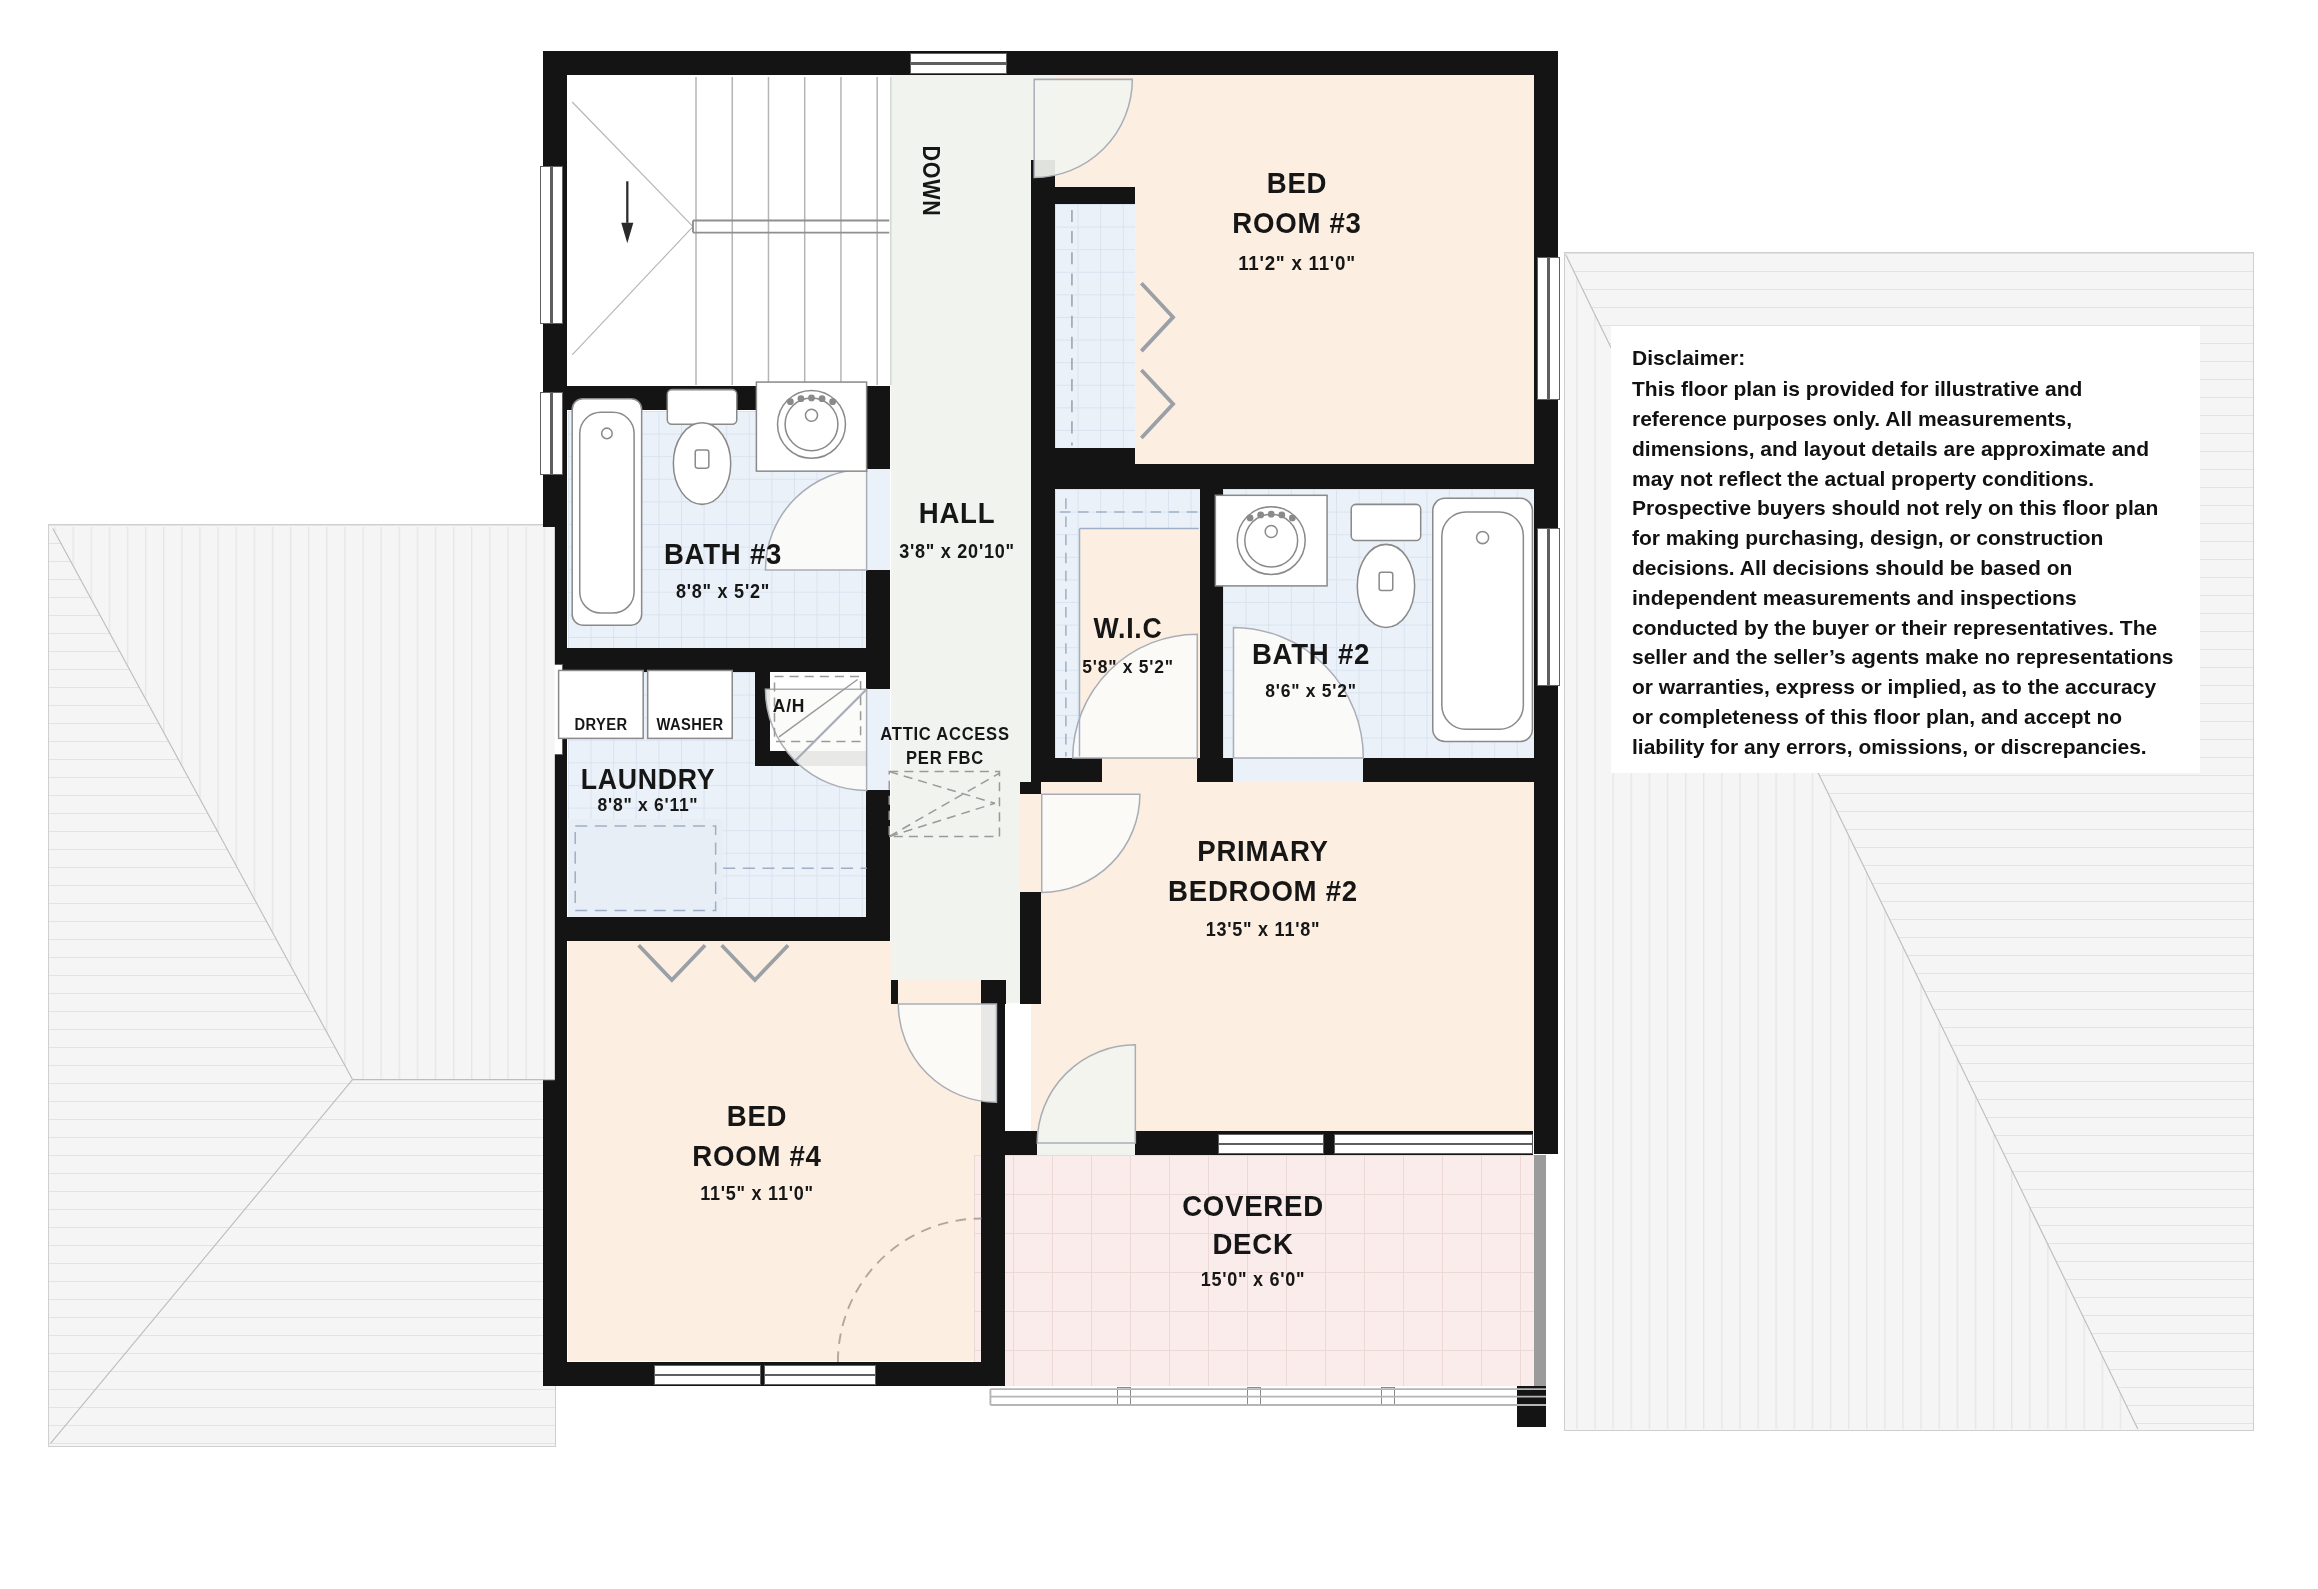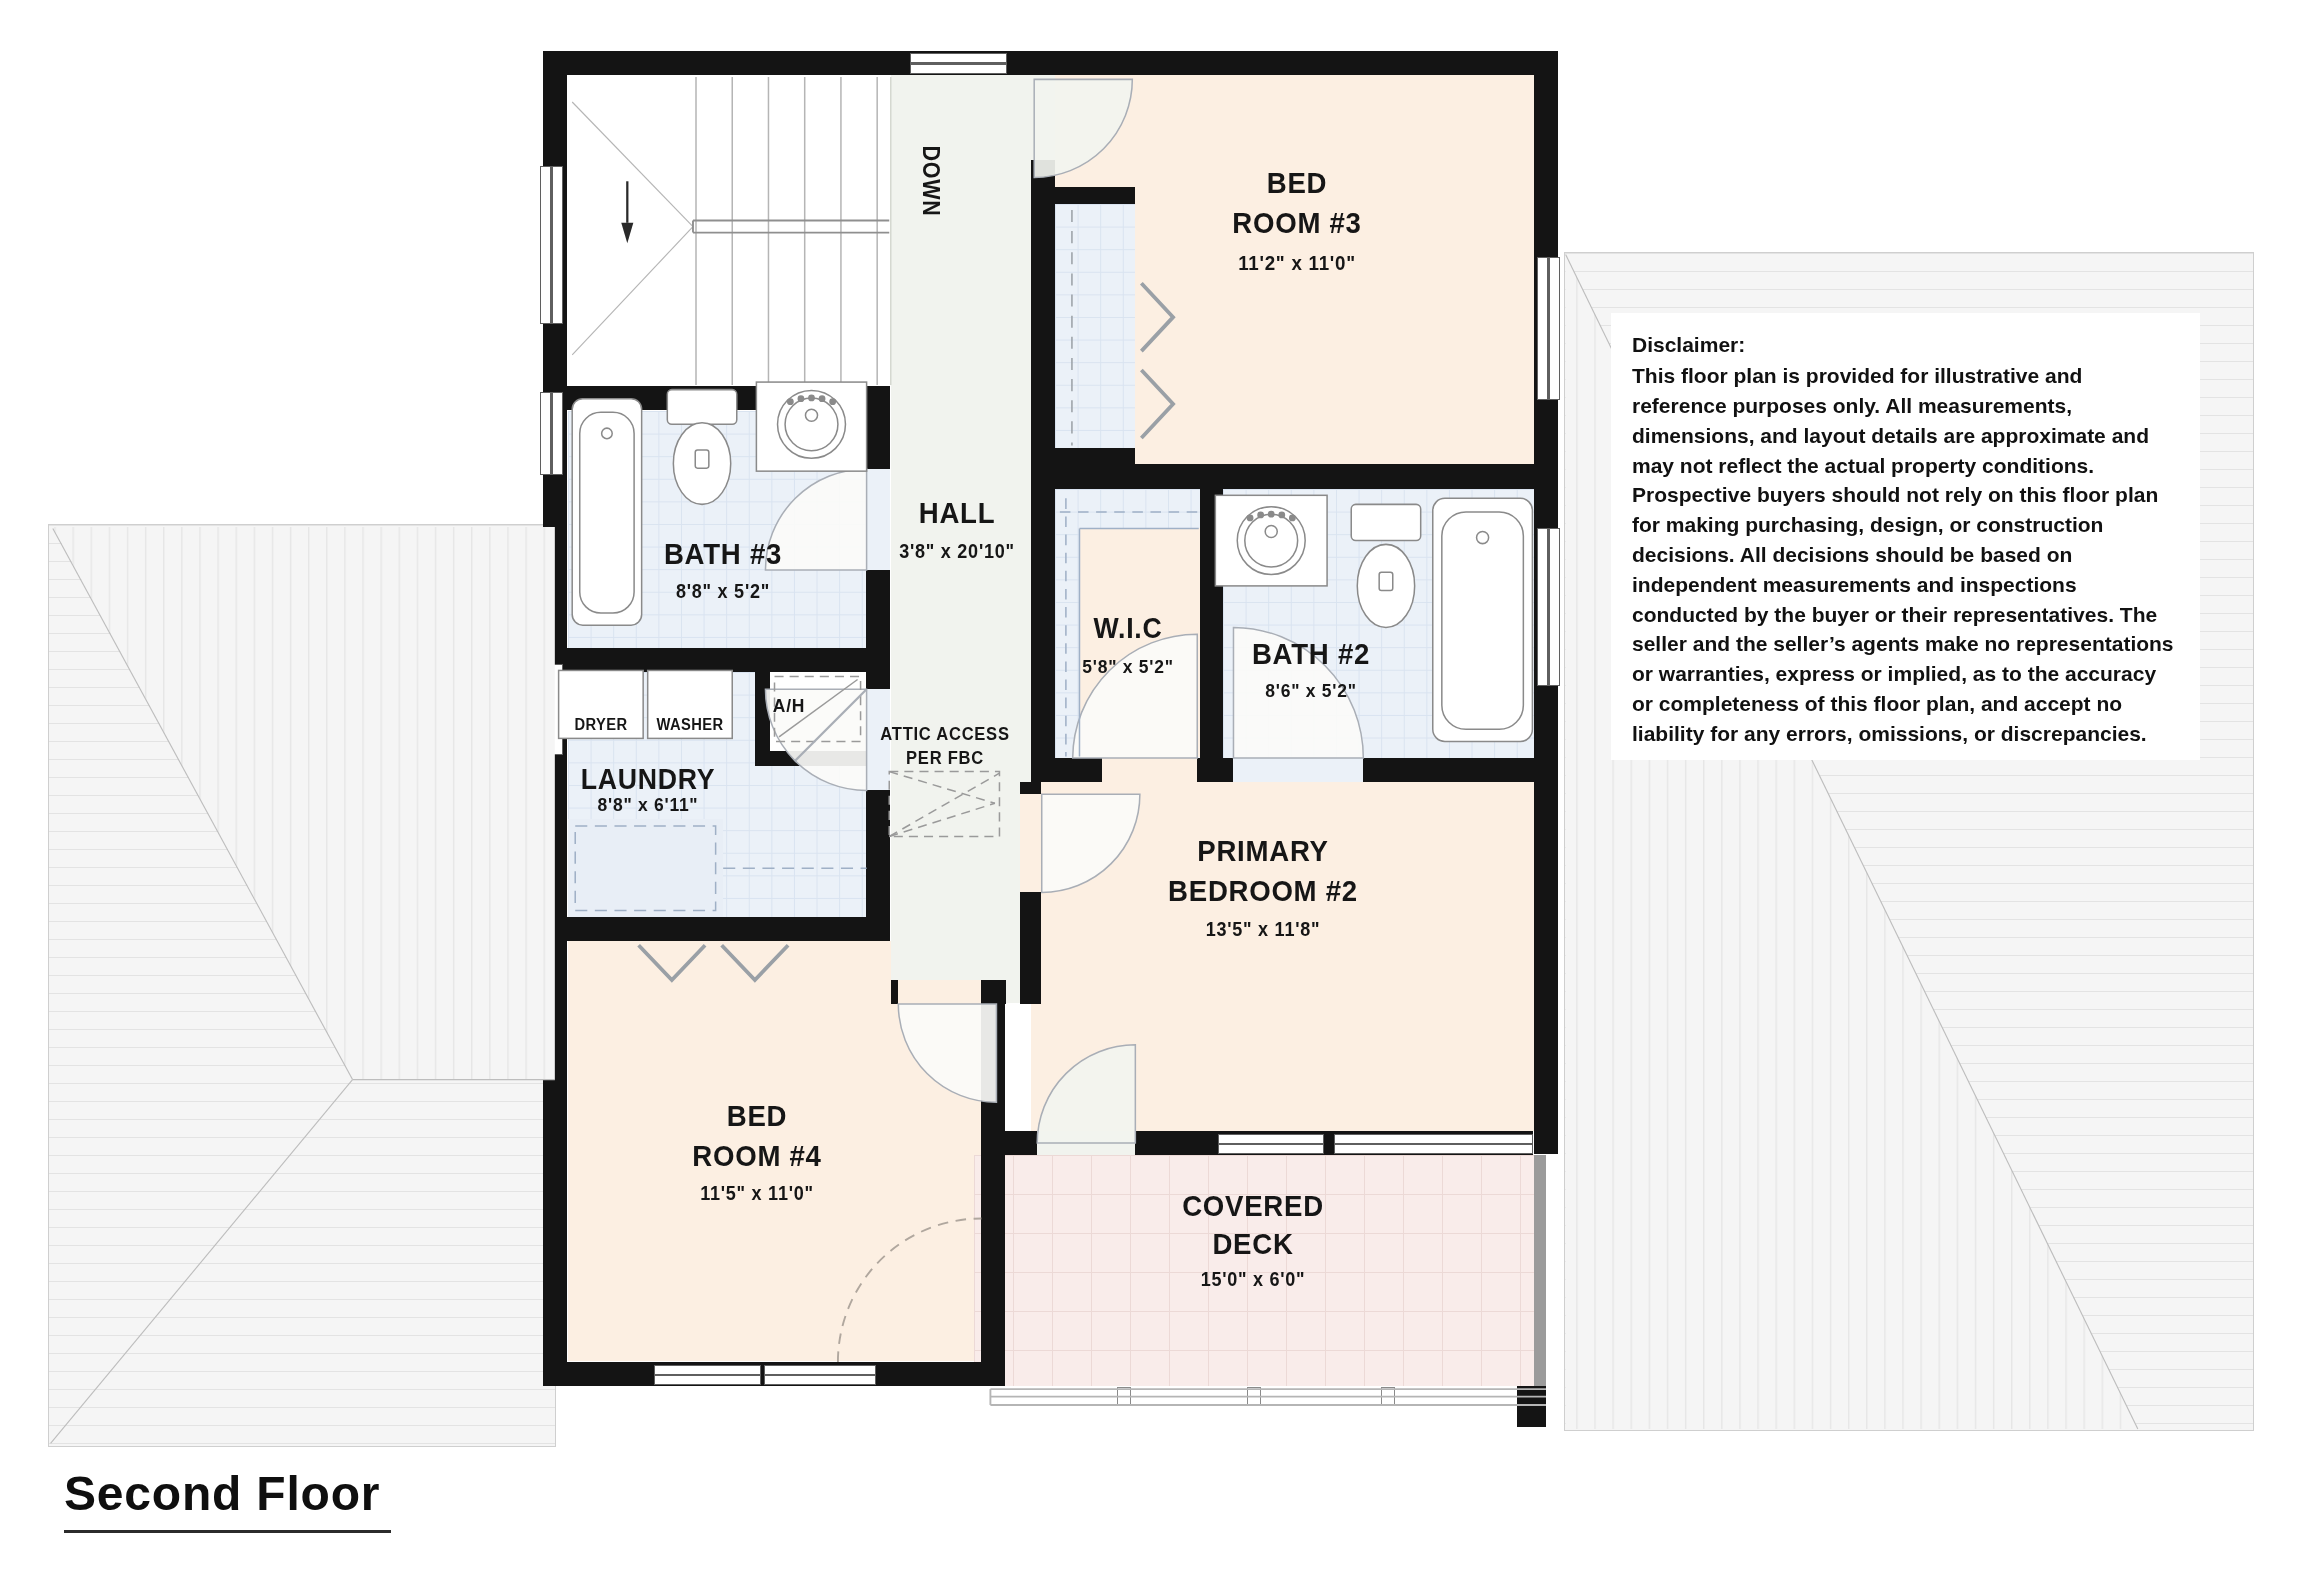--- a/index.html
+++ b/index.html
@@ -23,21 +23,21 @@
   .fill-peach{background:#fcefe2;}
   .fill-hall{background:#f1f3ee;}
   .fill-white{background:#ffffff;}
   .wet{background-color:#ebf1f8;
        background-image:linear-gradient(#d9e3f0 0.8px,transparent 0.8px),linear-gradient(90deg,#d9e3f0 0.8px,transparent 0.8px);
        background-size:22.6px 22.6px;}
   .deckfill{background-color:#f9ecea;
        background-image:linear-gradient(#ecd9d6 0.8px,transparent 0.8px),linear-gradient(90deg,#ecd9d6 0.8px,transparent 0.8px);
        background-size:39px 39px;}
   .counter{background:#e8eef6;}
-  #disclaimer{position:absolute;z-index:8;left:1611px;top:313px;width:589px;height:447px;background:#ffffff;
+  #disclaimer{position:absolute;z-index:8;left:1611px;top:326px;width:589px;height:447px;background:#ffffff;
               box-sizing:border-box;padding:19.6px 21px;}
   #disclaimer .d-title{font-weight:700;font-size:21px;color:#111;margin-bottom:4.5px;}
   #disclaimer .d-body{font-weight:700;font-size:21px;line-height:1.42;color:#111;width:546px;}
   #floor-title{position:absolute;z-index:8;left:64px;top:1466px;font-size:48px;font-weight:700;
                color:#0f0f0f;letter-spacing:0.8px;border-bottom:3px solid #2b2b2b;padding:0 10.6px 9px 0;}
 </style>
 </head>
 <body>
 
 <div id="plan">
@@ -290,16 +290,15 @@
 
   <div class="lbl" style="left:1253px;top:1206px;font-size:30px;">COVERED</div>
   <div class="lbl" style="left:1253px;top:1244px;font-size:30px;">DECK</div>
   <div class="lbl dim" style="left:1253px;top:1279px;font-size:19.6px;">15'0" x 6'0"</div>
 
   <div id="disclaimer">
     <div class="d-title">Disclaimer:</div>
     <div class="d-body">This floor plan is provided for illustrative and reference purposes only. All measurements, dimensions, and layout details are approximate and may not reflect the actual property conditions. Prospective buyers should not rely on this floor plan for making purchasing, design, or construction decisions. All decisions should be based on independent measurements and inspections conducted by the buyer or their representatives. The seller and the seller’s agents make no representations or warranties, express or implied, as to the accuracy or completeness of this floor plan, and accept no liability for any errors, omissions, or discrepancies.</div>
   </div>
 
-  <div id="floor-title">Second Floor</div>
 
 </div>
 
 
 </body></html>

